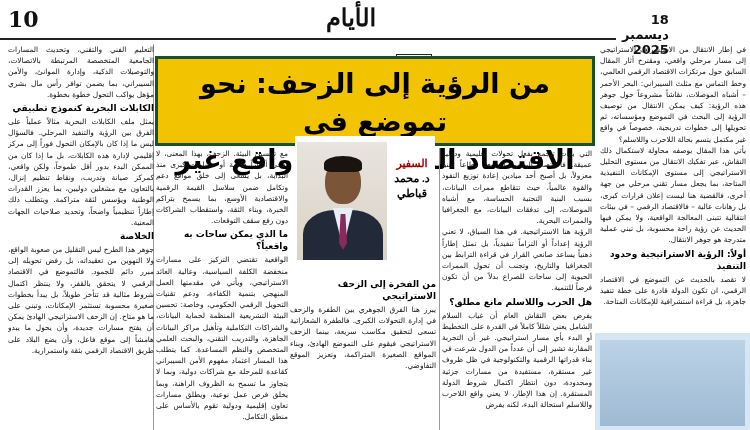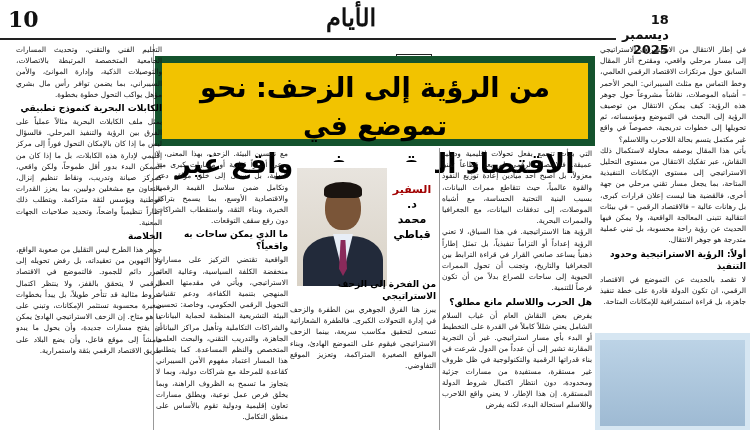--- a/index.html
+++ b/index.html
@@ -10,24 +10,24 @@
   .page-num { position: absolute; left: 8px; top: 6px; font-size: 22px; font-weight: bold; font-family: "DejaVu Serif", serif; }
   .logo { position: absolute; left: 326px; top: 3px; font-size: 24px; font-weight: bold; font-family: "DejaVu Serif", serif; direction: rtl; letter-spacing: -1px; }
   .issue-label { position: absolute; left: 394px; top: 14px; font-size: 11px; font-weight: bold; direction: rtl; margin-top: 40px; }
   .issue-num { border: 1px solid #222; padding: 0 3px; margin-left: 2px; font-size: 10px; }
   .date { position: absolute; left: 622px; top: 12px; font-size: 13px; font-weight: bold; direction: rtl; }
 
   .col { position: absolute; direction: rtl; text-align: justify; font-size: 7.4px; line-height: 11.2px; overflow: hidden; }
   .col p { margin-bottom: 0; }
   .subhead { display: block; text-align: right; font-weight: bold; font-size: 9px; line-height: 12px; color: #000; margin: 2px 0; }
 
-  .headline-box { position: absolute; left: 155px; top: 56px; width: 440px; height: 90px; background: #f2c300; border: 7px solid #14532d; direction: rtl; text-align: center; padding-top: 6px; }
+  .headline-box { position: absolute; left: 155px; top: 56px; width: 440px; height: 90px; background: #f2c300; border: 3px solid #14532d; direction: rtl; text-align: center; padding-top: 6px; }
   .headline-line { display: block; font-size: 27px; line-height: 38px; font-weight: bold; color: #000; font-family: "DejaVu Sans", sans-serif; letter-spacing: -0.5px; }
 
-  .photo-box { position: absolute; left: 295px; top: 162px; width: 140px; height: 125px; background: #fff; }
+  .photo-box { position: absolute; left: 295px; top: 136px; width: 140px; height: 125px; background: #fff; font-family: Liberation Serif, serif; }
   .photo { position: absolute; left: 2px; top: 6px; width: 90px; height: 118px; background: linear-gradient(180deg,#e8e4de 0%, #d9d2c6 100%); overflow: hidden; }
   .head { position: absolute; left: 28px; top: 18px; width: 36px; height: 44px; background: #7a5538; border-radius: 48% 48% 45% 45%; }
   .hair { position: absolute; left: 27px; top: 14px; width: 38px; height: 16px; background: #1a1410; border-radius: 50% 50% 20% 20%; }
   .suit { position: absolute; left: 6px; top: 68px; width: 80px; height: 60px; background: #222a3a; border-radius: 40% 40% 0 0; }
   .shirt { position: absolute; left: 36px; top: 66px; width: 20px; height: 40px; background: #e8eef7; clip-path: polygon(0 0, 100% 0, 50% 100%); }
   .tie { position: absolute; left: 42px; top: 72px; width: 8px; height: 36px; background: #8a2a5a; clip-path: polygon(20% 0, 80% 0, 100% 80%, 50% 100%, 0 80%); }
   .byline { position: absolute; left: 96px; top: 20px; width: 42px; direction: rtl; text-align: center; font-weight: bold; font-size: 11px; line-height: 15px; color: #000; }
   .byline-title { color: #a10000; display: block; }
   .byline-name { display: block; }
 
@@ -91,19 +91,19 @@
 </div>
 
 <div class="col" style="left:156px; top:148px; width:132px; height:282px;">
   <p>مع تحسين البيئة. الزحف، بهذا المعنى، لا يدعي أدواراً قيادية أو مسارات كبرى منذ البداية، بل يسعى إلى خلق مواقع دعم وتكامل ضمن سلاسل القيمة الرقمية والاقتصادية الأوسع، بما يسمح بتراكم الخبرة، وبناء الثقة، واستقطاب الشراكات دون رفع سقف التوقعات.</p>
   <span class="subhead">ما الذي يمكن ساحات به واقعياً؟</span>
   <p>الواقعية تقتضي التركيز على مسارات منخفضة الكلفة السياسية، وعالية العائد الاستراتيجي، ويأتي في مقدمتها العمل المنهجي بتنمية الكفاءة، ودعم تقنيات التحويل الرقمي الحكومي، وخاصة: تحسين البيئة التشريعية المنظمة لحماية البيانات، والشراكات التكاملية وتأهيل مراكز البيانات الجاهزة، والتدريب التقني، والبحث العلمي المتخصص والنظم المساعدة. كما يتطلب هذا المسار اعتماد مفهوم الأمن السيبراني كقاعدة للمرحلة مع شراكات دولية، وبما لا يتجاوز ما تسمح به الظروف الراهنة، وبما يخلق فرص عمل نوعية، ويطلق مسارات تعاون إقليمية ودولية تقوم بالأساس على منطق التكامل.</p>
 </div>
 
 <div class="rule-v" style="left:153px; top:44px; height:386px;"></div>
 
-<div class="col" style="left:16px; top:44px; width:146px; height:386px;">
+<div class="col" style="left:8px; top:44px; width:146px; height:386px;">
   <p>التعليم الفني والتقني، وتحديث المسارات الجامعية المتخصصة المرتبطة بالاتصالات، والتوصيلات الذكية، وإدارة الموانئ، والأمن السيبراني، بما يضمن توافر رأس مال بشري مؤهل يواكب التحول خطوة بخطوة.</p>
   <span class="subhead">الكابلات البحرية كنموذج تطبيقي</span>
   <p>يمثل ملف الكابلات البحرية مثالاً عملياً على الفرق بين الرؤية والتنفيذ المرحلي. فالسؤال ليس ما إذا كان بالإمكان التحول فوراً إلى مركز إقليمي لإدارة هذه الكابلات، بل ما إذا كان من الممكن البدء بدور أقل طموحاً، ولكن واقعي، كمركز صيانة وتدريب، ونقاط تنظيم إنزال، بالتعاون مع مشغلين دوليين، بما يعزز القدرات الوطنية ويؤسس لثقة متراكمة. ويتطلب ذلك إطاراً تنظيمياً واضحاً، وتحديد صلاحيات الجهات المعنية.</p>
   <span class="subhead">الخلاصة</span>
   <p>جوهر هذا الطرح ليس التقليل من صعوبة الواقع، ولا التهوين من تعقيداته، بل رفض تحويله إلى مبرر دائم للجمود. فالتموضع في الاقتصاد الرقمي لا يتحقق بالقفز، ولا ينتظر اكتمال شروط مثالية قد تتأخر طويلاً، بل يبدأ بخطوات صغيرة محسوبة تستثمر الإمكانات، وتبني على ما هو متاح. إن الزحف الاستراتيجي الهادئ يمكن أن يفتح مسارات جديدة، وأن يحول ما يبدو هامشاً إلى موقع فاعل، وأن يضع البلاد على طريق الاقتصاد الرقمي بثقة واستمرارية.</p>
 </div>
 
 </body></html>

